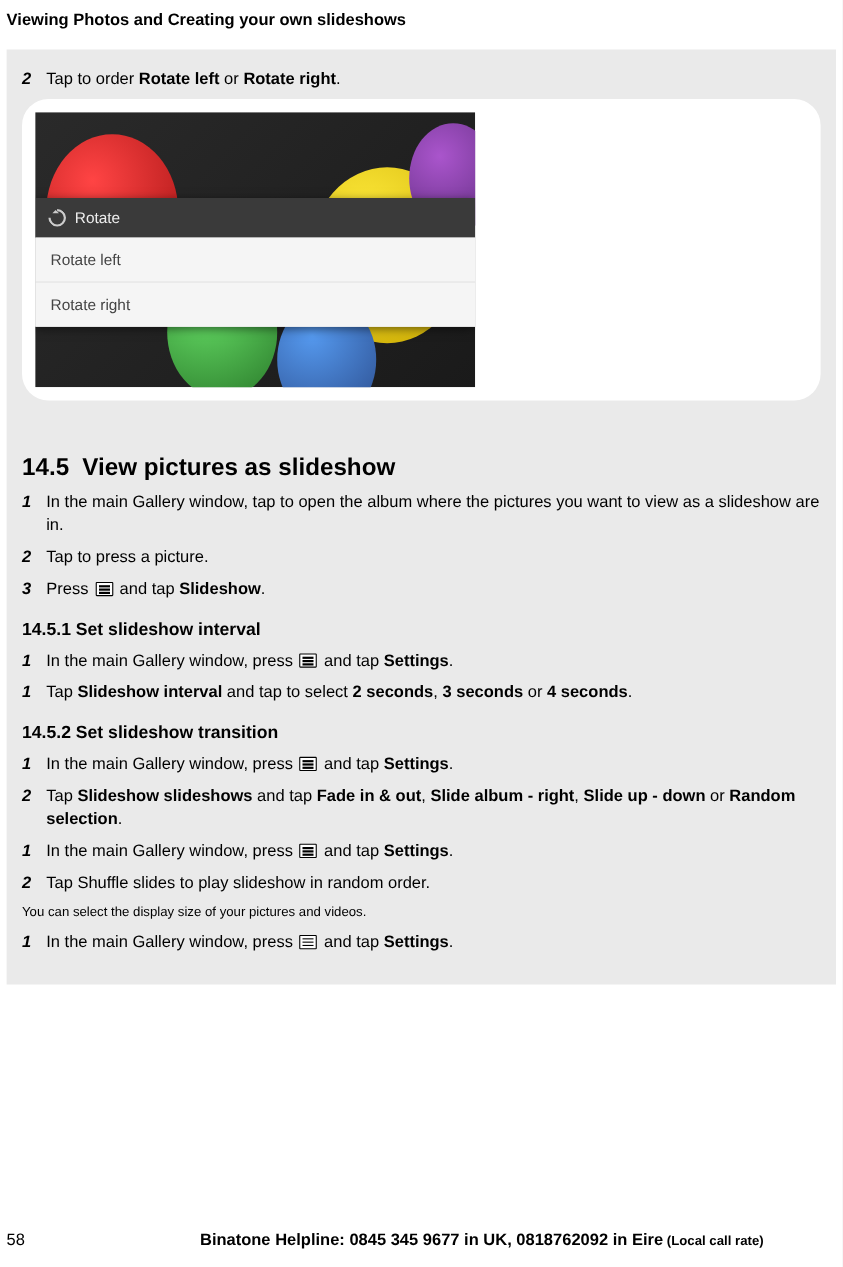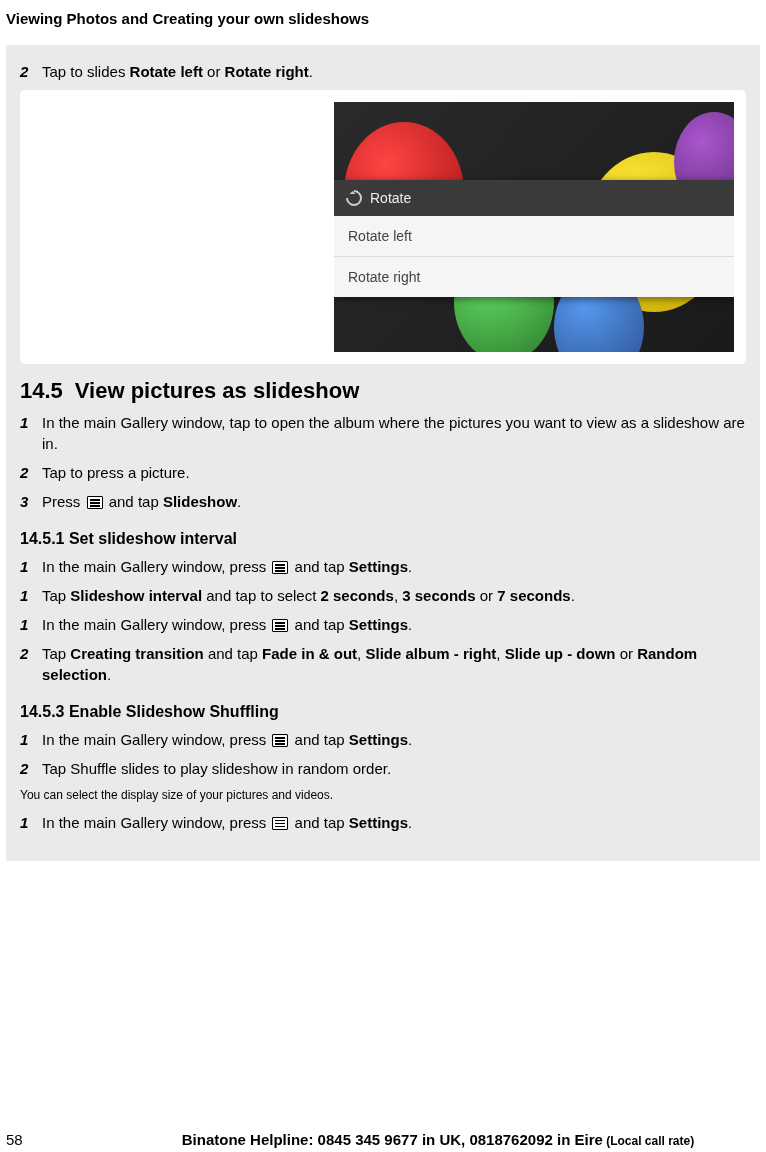--- a/index.html
+++ b/index.html
@@ -39,25 +39,25 @@
       flex-shrink: 0;
     }
     .step-text {
       flex: 1;
     }
     .bold-inline {
       font-weight: bold;
     }
     .screenshot-box {
       background: #ffffff;
-      border-radius: 5px;
+      border-radius: 24px;
       margin: 6px 0 14px 0;
       padding: 12px;
       display: flex;
-      justify-content: flex-end;
+      justify-content: flex-start;
     }
     .device-screenshot {
       width: 400px;
       height: 250px;
       position: relative;
       overflow: hidden;
     }
     .balloons-bg {
       position: absolute;
       inset: 0;
@@ -125,20 +125,21 @@
     }
     .h3-section {
       font-size: 16px;
       font-weight: bold;
       margin-top: 18px;
       margin-bottom: 2px;
     }
     .sec-num {
       display: inline-block;
       margin-right: 12px;
+      margin-top: 34px;
     }
     .body-text {
       font-size: 12px;
       line-height: 1.4;
       margin: 2px 0 6px 0;
     }
     .menu-icon {
       display: inline-block;
       width: 16px;
       height: 13px;
@@ -154,21 +155,21 @@
       position: absolute;
       left: 2px;
       right: 2px;
       top: 2px;
       height: 1.5px;
       background: #000;
       box-shadow: 0 3px 0 #000, 0 6px 0 #000;
     }
     .page-footer {
       position: absolute;
-      bottom: 4px;
+      bottom: 16px;
       left: 6px;
       right: 6px;
       display: flex;
       align-items: baseline;
       font-size: 15px;
     }
     .page-num {
       width: 110px;
     }
     .footer-text {
@@ -185,21 +186,21 @@
 </head>
 <body>
 
 <div class="page-header">Viewing Photos and Creating your own slideshows</div>
 
 <div class="content">
 
   <div class="step-row">
     <div class="step-num">2</div>
     <div class="step-text">
-      <span>Tap to slides </span><span class="bold-inline">Rotate left</span><span> or </span><span class="bold-inline">Rotate right</span><span>.</span>
+      <span>Tap to order </span><span class="bold-inline">Rotate left</span><span> or </span><span class="bold-inline">Rotate right</span><span>.</span>
     </div>
   </div>
 
   <div class="screenshot-box">
     <div class="device-screenshot">
       <div class="balloons-bg">
         <div class="balloon b1"></div>
         <div class="balloon b2"></div>
         <div class="balloon b3"></div>
         <div class="balloon b4"></div>
@@ -237,38 +238,38 @@
   <div class="h3-section">14.5.1 Set slideshow interval</div>
   <div class="step-row">
     <div class="step-num">1</div>
     <div class="step-text">
       <span>In the main Gallery window, press </span><span class="menu-icon"></span><span> and tap </span><span class="bold-inline">Settings</span><span>.</span>
     </div>
   </div>
   <div class="step-row">
     <div class="step-num">1</div>
     <div class="step-text">
-      <span>Tap </span><span class="bold-inline">Slideshow interval</span><span> and tap to select </span><span class="bold-inline">2 seconds</span><span>, </span><span class="bold-inline">3 seconds</span><span> or </span><span class="bold-inline">7 seconds</span><span>.</span>
-    </div>
-  </div>
-
-  <div class="step-row">
-    <div class="step-num">1</div>
-    <div class="step-text">
-      <span>In the main Gallery window, press </span><span class="menu-icon"></span><span> and tap </span><span class="bold-inline">Settings</span><span>.</span>
-    </div>
-  </div>
-  <div class="step-row">
-    <div class="step-num">2</div>
-    <div class="step-text">
-      <span>Tap </span><span class="bold-inline">Creating transition</span><span> and tap </span><span class="bold-inline">Fade in &amp; out</span><span>, </span><span class="bold-inline">Slide album - right</span><span>, </span><span class="bold-inline">Slide up - down</span><span> or </span><span class="bold-inline">Random selection</span><span>.</span>
-    </div>
-  </div>
-
-  <div class="h3-section">14.5.3 Enable Slideshow Shuffling</div>
+      <span>Tap </span><span class="bold-inline">Slideshow interval</span><span> and tap to select </span><span class="bold-inline">2 seconds</span><span>, </span><span class="bold-inline">3 seconds</span><span> or </span><span class="bold-inline">4 seconds</span><span>.</span>
+    </div>
+  </div>
+
+  <div class="h3-section">14.5.2 Set slideshow transition</div>
+  <div class="step-row">
+    <div class="step-num">1</div>
+    <div class="step-text">
+      <span>In the main Gallery window, press </span><span class="menu-icon"></span><span> and tap </span><span class="bold-inline">Settings</span><span>.</span>
+    </div>
+  </div>
+  <div class="step-row">
+    <div class="step-num">2</div>
+    <div class="step-text">
+      <span>Tap </span><span class="bold-inline">Slideshow slideshows</span><span> and tap </span><span class="bold-inline">Fade in &amp; out</span><span>, </span><span class="bold-inline">Slide album - right</span><span>, </span><span class="bold-inline">Slide up - down</span><span> or </span><span class="bold-inline">Random selection</span><span>.</span>
+    </div>
+  </div>
+
   <div class="step-row">
     <div class="step-num">1</div>
     <div class="step-text">
       <span>In the main Gallery window, press </span><span class="menu-icon"></span><span> and tap </span><span class="bold-inline">Settings</span><span>.</span>
     </div>
   </div>
   <div class="step-row">
     <div class="step-num">2</div>
     <div class="step-text">Tap Shuffle slides to play slideshow in random order.</div>
   </div>

